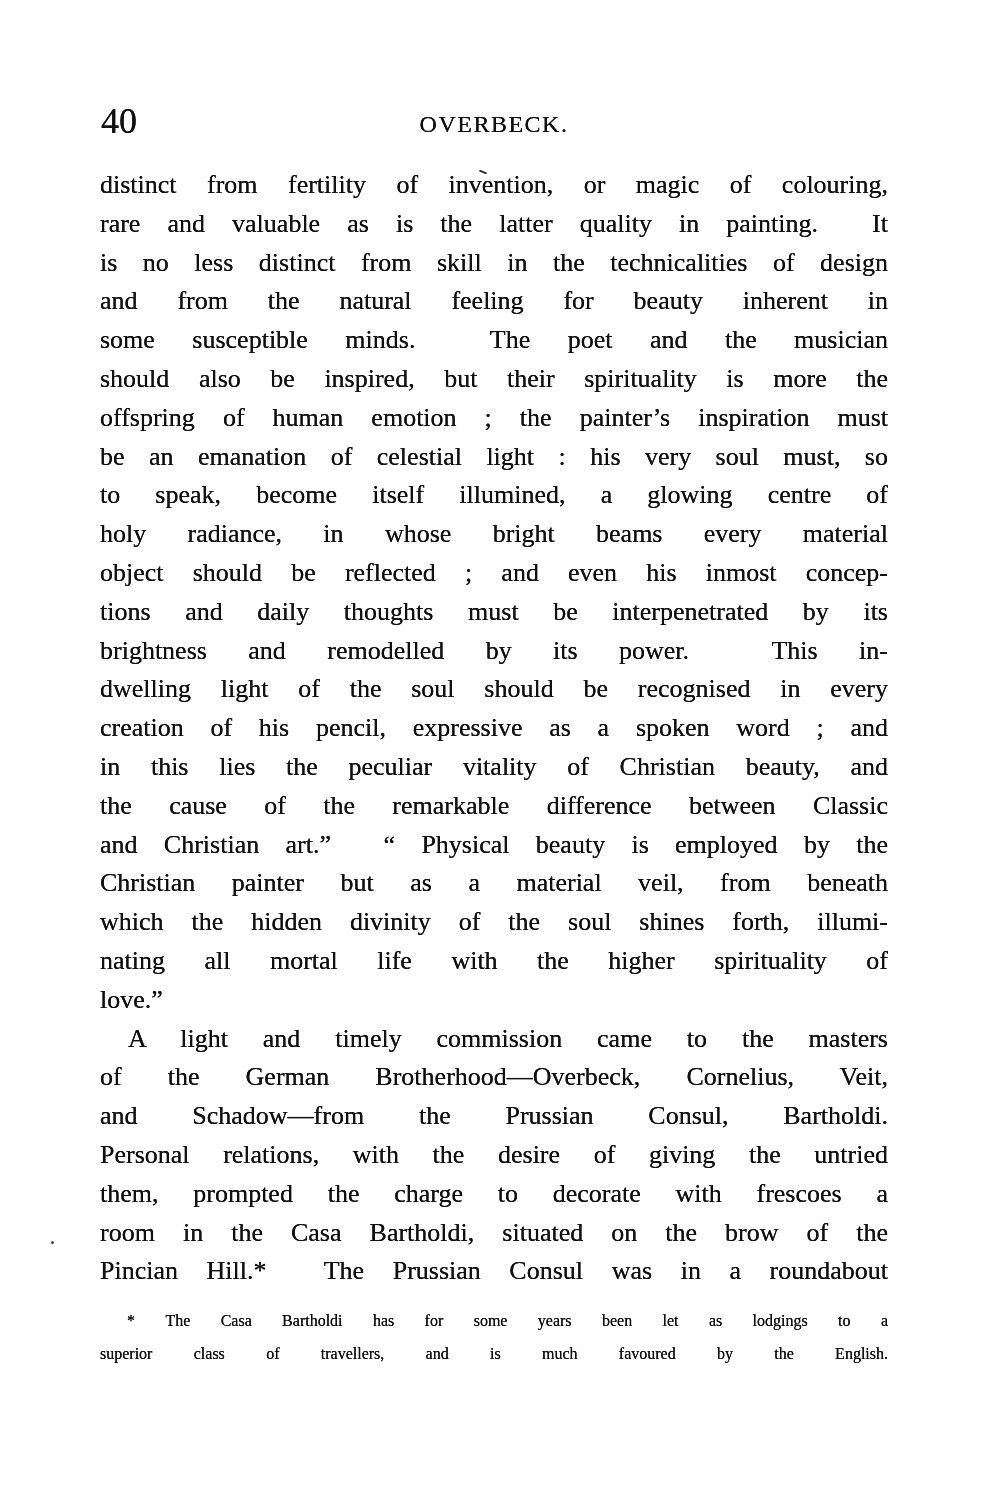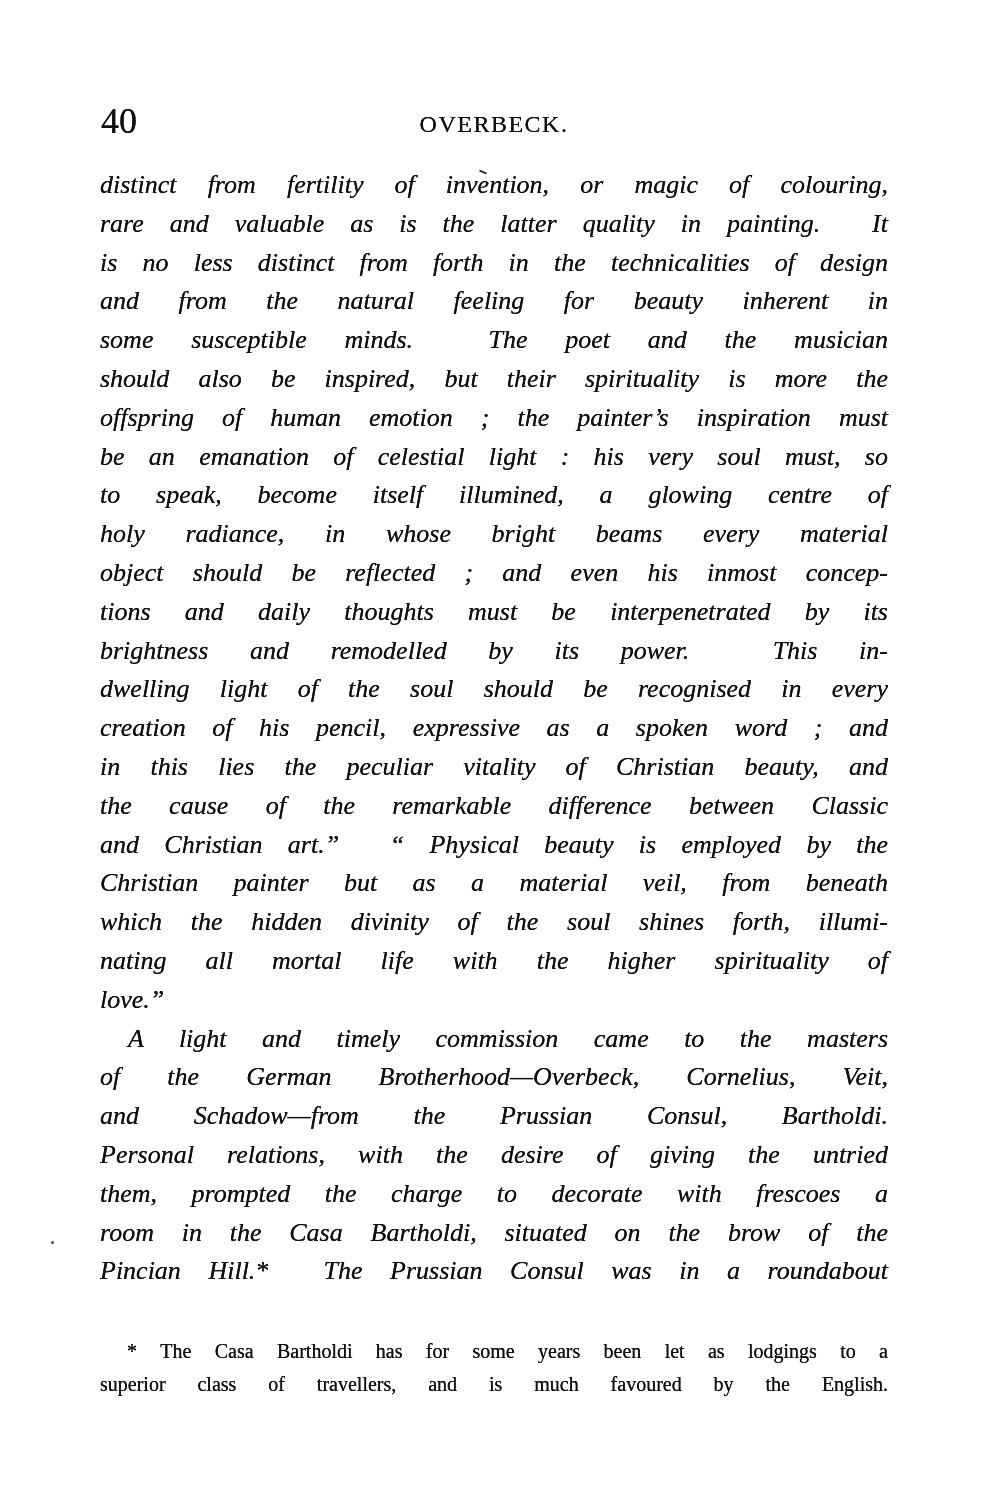--- a/index.html
+++ b/index.html
@@ -31,38 +31,37 @@
     line-height: 1;
     letter-spacing: 1.5px;
   }
   .body-text {
     position: absolute;
     top: 166px;
     left: 100px;
     width: 788px;
     font-size: 26px;
     line-height: 38.8px;
-    font-style: italic;
   }
   .jline {
     text-align: justify;
     text-align-last: justify;
   }
   .jline.plain-last {
     text-align-last: left;
   }
   .indent-first .jline:first-child {
     text-indent: 28px;
   }
   .footnote {
     position: absolute;
-    top: 1335px;
+    top: 1304px;
     left: 100px;
     width: 788px;
-    font-size: 20px;
+    font-size: 16px;
     line-height: 33px;
   }
   .footnote .jline:first-child {
     text-indent: 27px;
   }
   
   .accent-artifact {
     position: absolute;
     top: 171px;
     left: 479px;
@@ -88,21 +87,21 @@
 <div class="page">
 
   <span class="page-number">40</span>
 
   <span class="running-title">OVERBECK.</span>
 
   <main class="body-text">
     <div>
         <div class="jline">distinct from fertility of invention, or magic of colouring,</div>
         <div class="jline">rare and valuable as is the latter quality in painting.&nbsp; It</div>
-        <div class="jline">is no less distinct from forth in the technicalities of design</div>
+        <div class="jline">is no less distinct from skill in the technicalities of design</div>
         <div class="jline">and from the natural feeling for beauty inherent in</div>
         <div class="jline">some susceptible minds.&nbsp; The poet and the musician</div>
         <div class="jline">should also be inspired, but their spirituality is more the</div>
         <div class="jline">offspring of human emotion&nbsp;; the painter’s inspiration must</div>
         <div class="jline">be an emanation of celestial light&nbsp;: his very soul must, so</div>
         <div class="jline">to speak, become itself illumined, a glowing centre of</div>
         <div class="jline">holy radiance, in whose bright beams every material</div>
         <div class="jline">object should be reflected&nbsp;; and even his inmost concep-</div>
         <div class="jline">tions and daily thoughts must be interpenetrated by its</div>
         <div class="jline">brightness and remodelled by its power.&nbsp; This in-</div>

